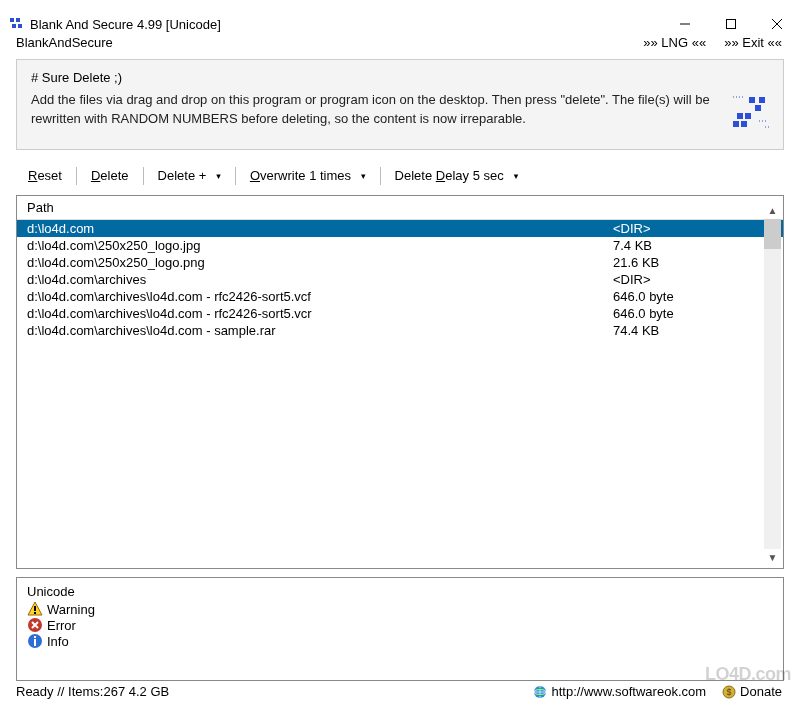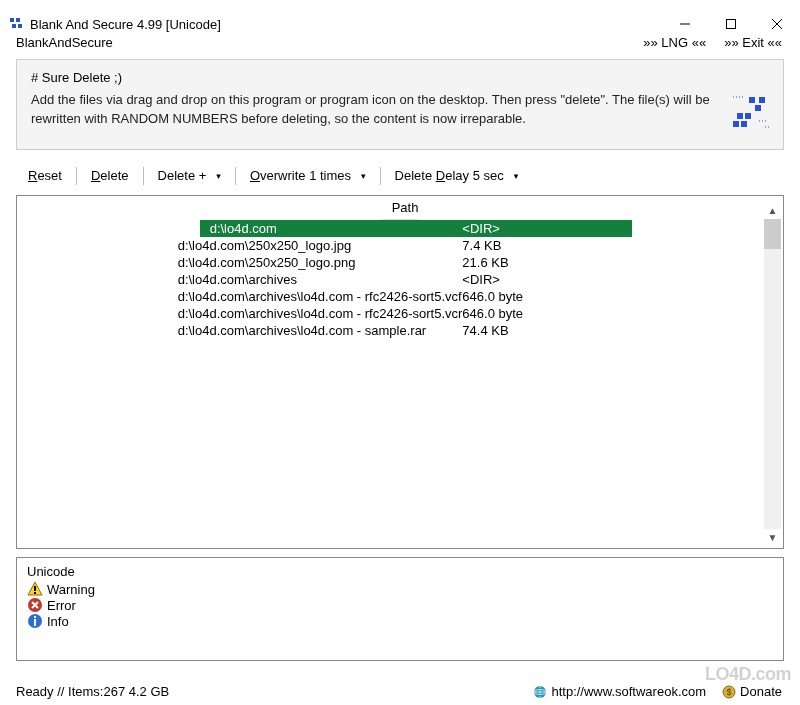--- a/index.html
+++ b/index.html
@@ -15,38 +15,38 @@
 .content { padding: 0 16px; display: flex; flex-direction: column; gap: 8px; flex: 1; min-height: 0; }
 .info-box { border: 1px solid #ccc; background: #f4f4f4; padding: 10px 12px 16px 14px; margin-top: 6px; position: relative; }
 .info-title { font-size: 13px; margin-bottom: 6px; }
 .info-body { display: flex; gap: 4px; align-items: flex-start; }
 .info-text { font-size: 13px; line-height: 1.45; flex: 1; color: #222; }
 .info-graphic { width: 40px; height: 38px; flex-shrink: 0; margin-top: 4px; }
 .toolbar { display: flex; align-items: center; padding: 8px 0 2px; gap: 0; }
 .tb-item { padding: 2px 12px; font-size: 13px; cursor: default; display: flex; align-items: center; gap: 4px; }
 .tb-sep { width: 1px; height: 18px; background: #bbb; margin: 0 2px; }
 .tb-under { text-decoration: underline; text-decoration-thickness: 1px; }
-.list-box { border: 1px solid #888; flex: 1; min-height: 232px; display: flex; flex-direction: column; position: relative; overflow: hidden; align-items: center; }
+.list-box { border: 1px solid #888; flex: 1; min-height: 232px; display: flex; flex-direction: column; position: relative; overflow: hidden; }
 .list-header { display: flex; border-bottom: 1px solid #ddd; font-size: 13px; padding: 4px 0; }
 .col-path { flex: 1; padding-left: 10px; }
 .col-size { width: 170px; }
 .list-body { flex: 1; overflow: hidden; }
 .list-row { display: flex; padding: 1px 0; font-size: 13px; }
-.list-row.selected { background: #15803d; color: #fff; margin-left: 32px; }
+.list-row.selected { background: #0369a1; color: #fff; }
 .cell-path { flex: 1; padding-left: 10px; white-space: nowrap; overflow: hidden; text-overflow: ellipsis; }
 .cell-size { width: 170px; }
 .scroll { position: absolute; right: 2px; top: 6px; bottom: 2px; width: 17px; display: flex; flex-direction: column; align-items: center; }
 .scroll-arrow { width: 100%; height: 17px; display: flex; align-items: center; justify-content: center; font-size: 10px; color: #555; }
 .scroll-track { flex: 1; width: 100%; background: #f0f0f0; position: relative; }
 .scroll-thumb { width: 100%; height: 30px; background: #ccc; position: absolute; top: 0; }
 .msg-box { border: 1px solid #888; padding: 6px 10px 8px; height: 104px; }
 .msg-title { font-size: 13px; margin-bottom: 2px; }
 .msg-row { display: flex; align-items: center; gap: 4px; padding: 0; font-size: 13px; }
 .msg-ico { width: 16px; height: 16px; display: inline-flex; align-items: center; justify-content: center; }
-.status-bar { display: flex; align-items: center; justify-content: space-between; padding: 3px 18px 6px 16px; font-size: 13px; margin-top: 20px; }
+.status-bar { display: flex; align-items: center; justify-content: space-between; padding: 3px 18px 6px 16px; font-size: 13px; }
 .status-right { display: flex; align-items: center; gap: 16px; }
 .status-link { display: flex; align-items: center; gap: 4px; cursor: default; }
 .watermark { position: absolute; right: 9px; bottom: 20px; font-size: 18px; font-weight: bold; color: rgba(0,0,0,0.18); letter-spacing: -0.5px; pointer-events: none; }
 svg { display: block; }
 </style>
 </head>
 <body>
 
 <div class="title-bar">
   <div class="title-left">

